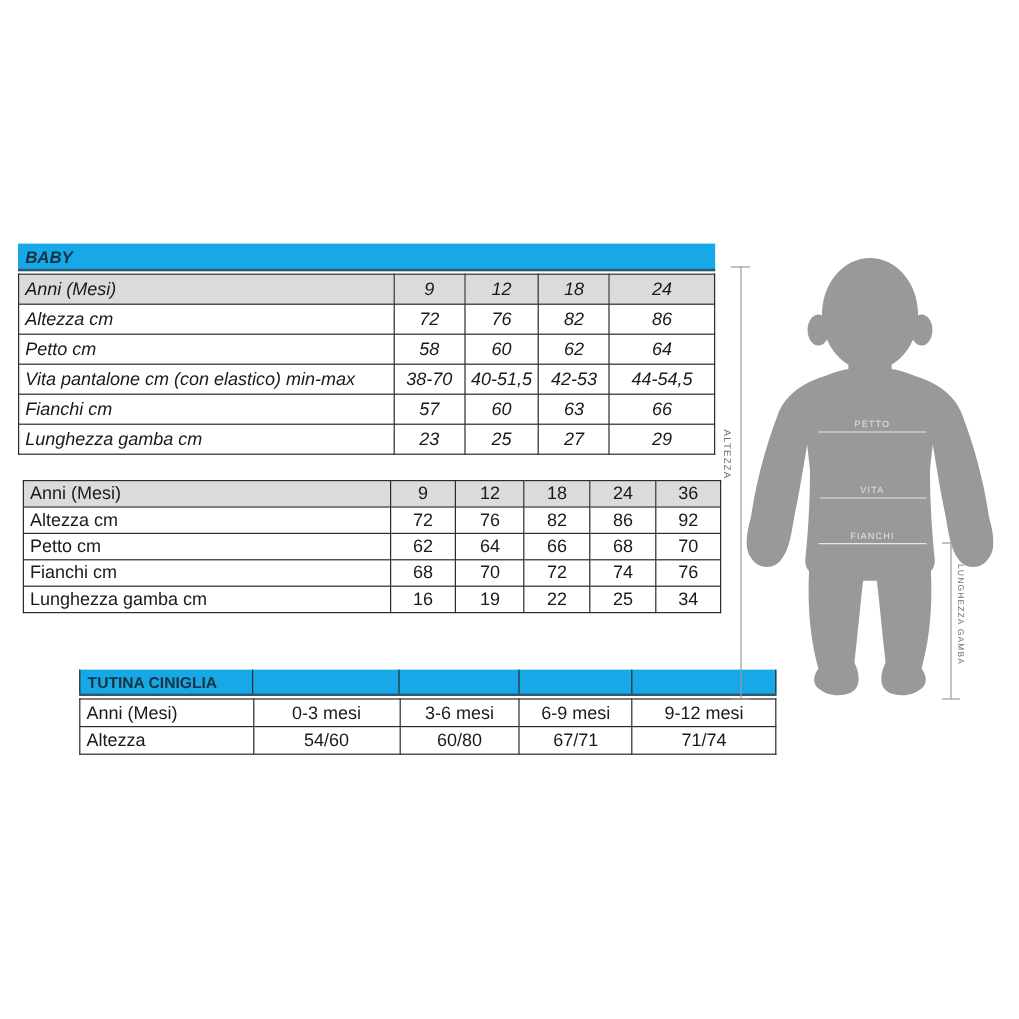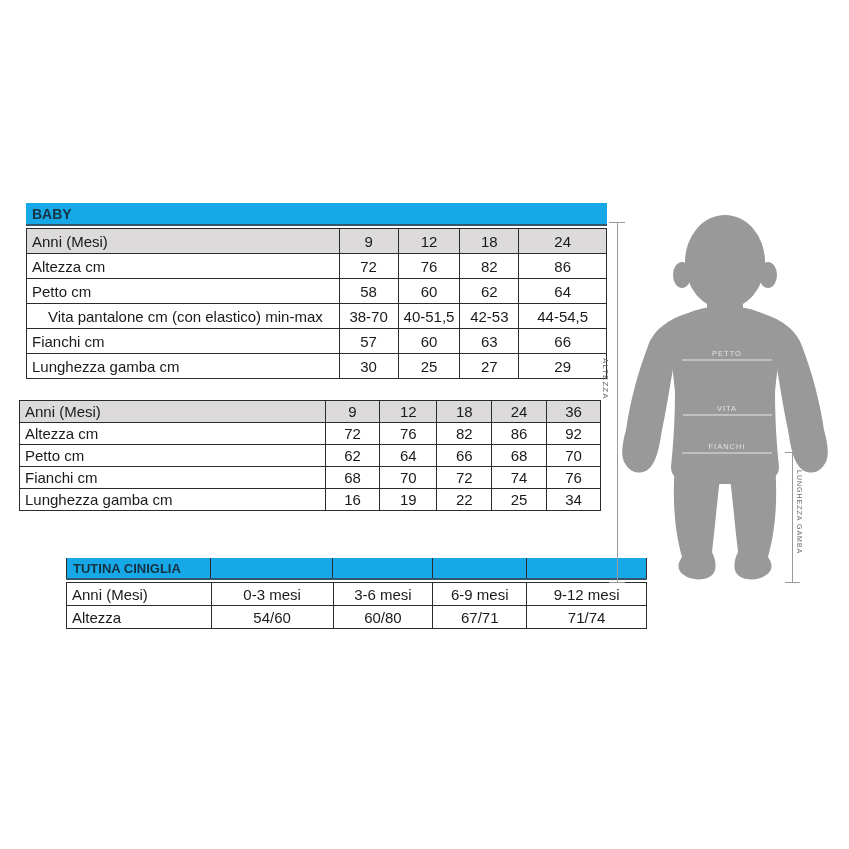--- a/index.html
+++ b/index.html
@@ -42,21 +42,21 @@
     position:absolute;color:#6d6d6d;font-size:8px;letter-spacing:1px;
     writing-mode:vertical-rl;white-space:nowrap;
   }
   #fig-svg{position:absolute;left:616px;top:212px;}
 </style>
 </head>
 <body>
 
 <div id="canvas">
 
-  <div class="size-table" id="table-baby" style="left:26px;top:203px;width:581px;">
+  <div class="size-table" id="table-baby" style="left:15px;top:203px;width:581px;font-style:italic;">
     <div class="band">
       <span class="band-title">BABY</span>
     </div>
     <table class="grid">
         <tbody>
           <tr class="hdr">
             <td class="lbl" style="width: 313px;">Anni (Mesi)</td>
             <td style="width: 59px;">9</td>
             <td style="width: 62px;">12</td>
             <td style="width: 59px;">18</td>
@@ -70,36 +70,36 @@
             <td style="width: 88px;">86</td>
           </tr>
           <tr>
             <td class="lbl" style="width: 313px;">Petto cm</td>
             <td style="width: 59px;">58</td>
             <td style="width: 62px;">60</td>
             <td style="width: 59px;">62</td>
             <td style="width: 88px;">64</td>
           </tr>
           <tr>
-            <td class="lbl" style="width: 313px; text-align: center;">Vita pantalone cm (con elastico) min-max</td>
+            <td class="lbl" style="width: 313px;">Vita pantalone cm (con elastico) min-max</td>
             <td style="width: 59px;">38-70</td>
             <td style="width: 62px;">40-51,5</td>
             <td style="width: 59px;">42-53</td>
             <td style="width: 88px;">44-54,5</td>
           </tr>
           <tr>
             <td class="lbl" style="width: 313px;">Fianchi cm</td>
             <td style="width: 59px;">57</td>
             <td style="width: 62px;">60</td>
             <td style="width: 59px;">63</td>
             <td style="width: 88px;">66</td>
           </tr>
           <tr>
             <td class="lbl" style="width: 313px;">Lunghezza gamba cm</td>
-            <td style="width: 59px;">30</td>
+            <td style="width: 59px;">23</td>
             <td style="width: 62px;">25</td>
             <td style="width: 59px;">27</td>
             <td style="width: 88px;">29</td>
           </tr>
         </tbody>
       </table>
   </div>
 
   <div class="size-table" id="table-tutone" style="left:19px;top:398px;width:582px;">
     <table class="grid">

